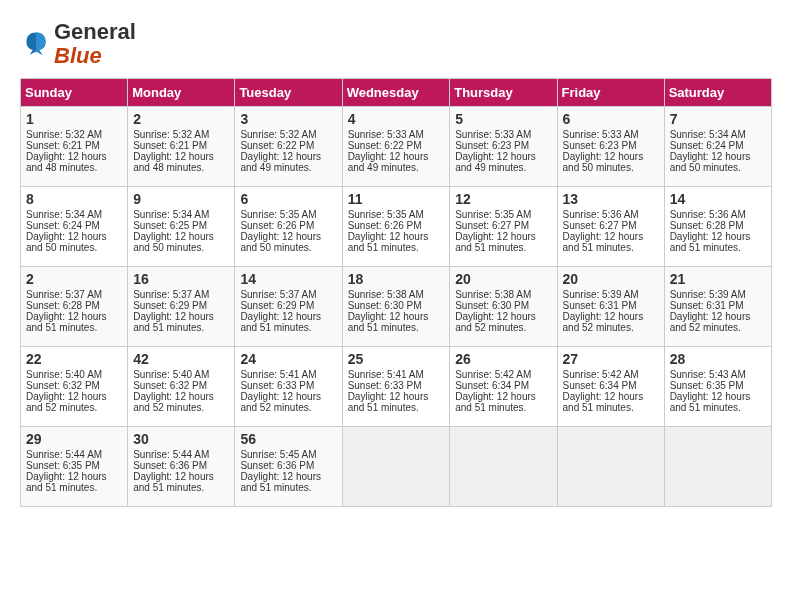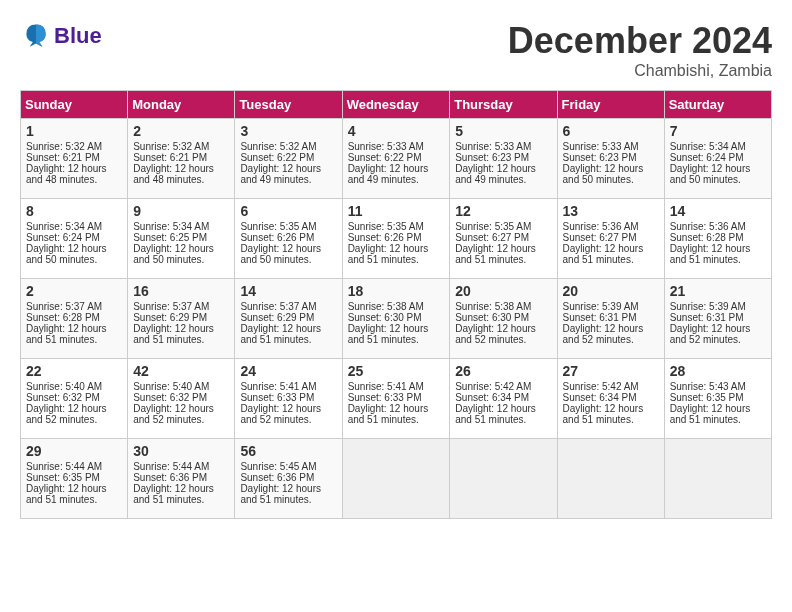--- a/index.html
+++ b/index.html
@@ -19,21 +19,21 @@
     .logo {
       display: flex;
       align-items: center;
     }
     .logo-text {
       font-size: 22px;
       font-weight: bold;
       color: #333;
       line-height: 1.1;
     }
-    .logo-text span { color: #4c1d95; }
+    .logo-text span { color: #c2410c; font-style: italic; }
     .logo-icon {
       width: 32px;
       height: 32px;
       margin-right: 2px;
       position: relative;
       top: -2px;
     }
     .title-block { text-align: right; }
     .month-title {
       font-size: 36px;
@@ -81,26 +81,23 @@
 </head>
 <body>
 
 <div class="header">
   <div class="logo">
     <svg class="logo-icon" viewBox="0 0 40 40">
       <path d="M8 20 Q8 8 20 8 Q32 8 32 20 Q32 28 24 30 L28 36 L20 32 L12 36 L16 30 Q8 28 8 20Z" fill="#1a6fad"></path>
       <path d="M20 8 Q32 8 32 20 Q32 28 24 30 L28 36 L20 32 Z" fill="#2d8fd4"></path>
     </svg>
     <div class="logo-text">
+      <div>General</div>
       <div><span>Blue</span></div>
     </div>
-  </div>
-  <div class="title-block">
-    <div class="month-title">December 2024</div>
-    <div class="subtitle">Chambishi, Zambia</div>
   </div>
 </div>
 
 <table>
   <thead>
     <tr>
     <th>Sunday</th>
         <th>Monday</th>
         <th>Tuesday</th>
         <th>Wednesday</th>

